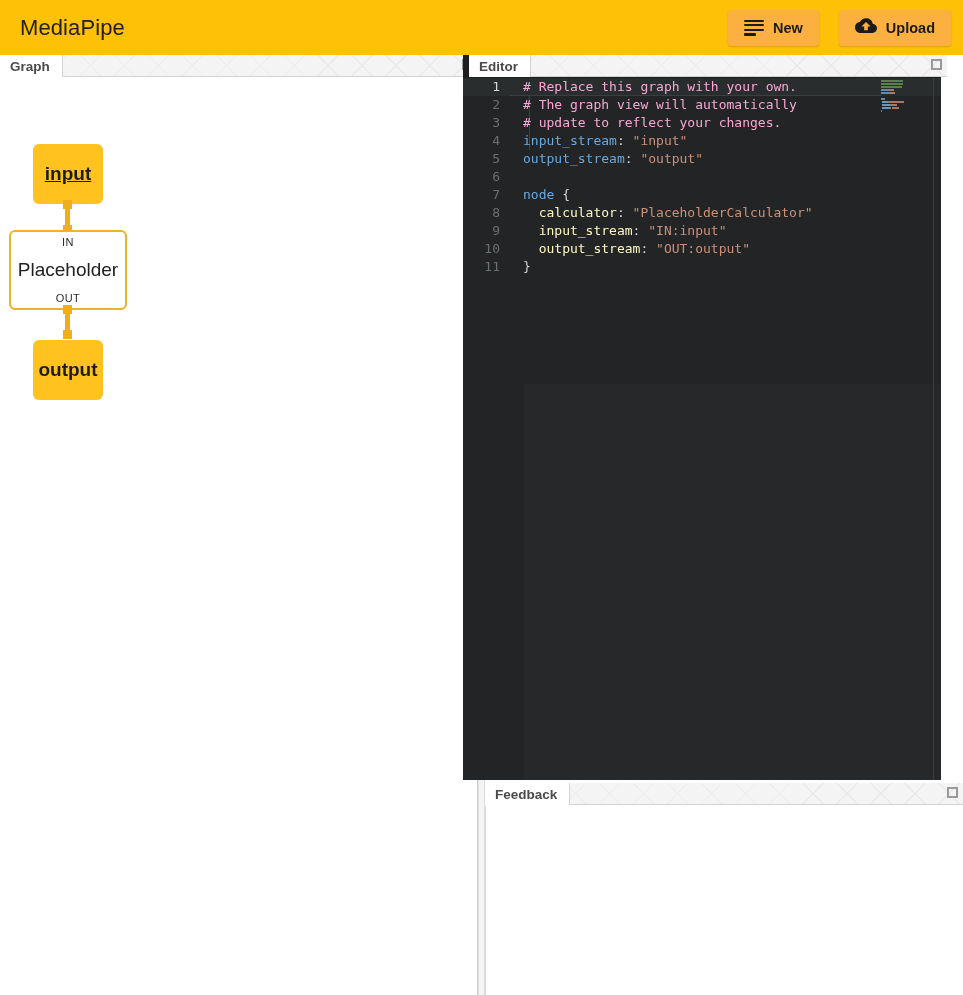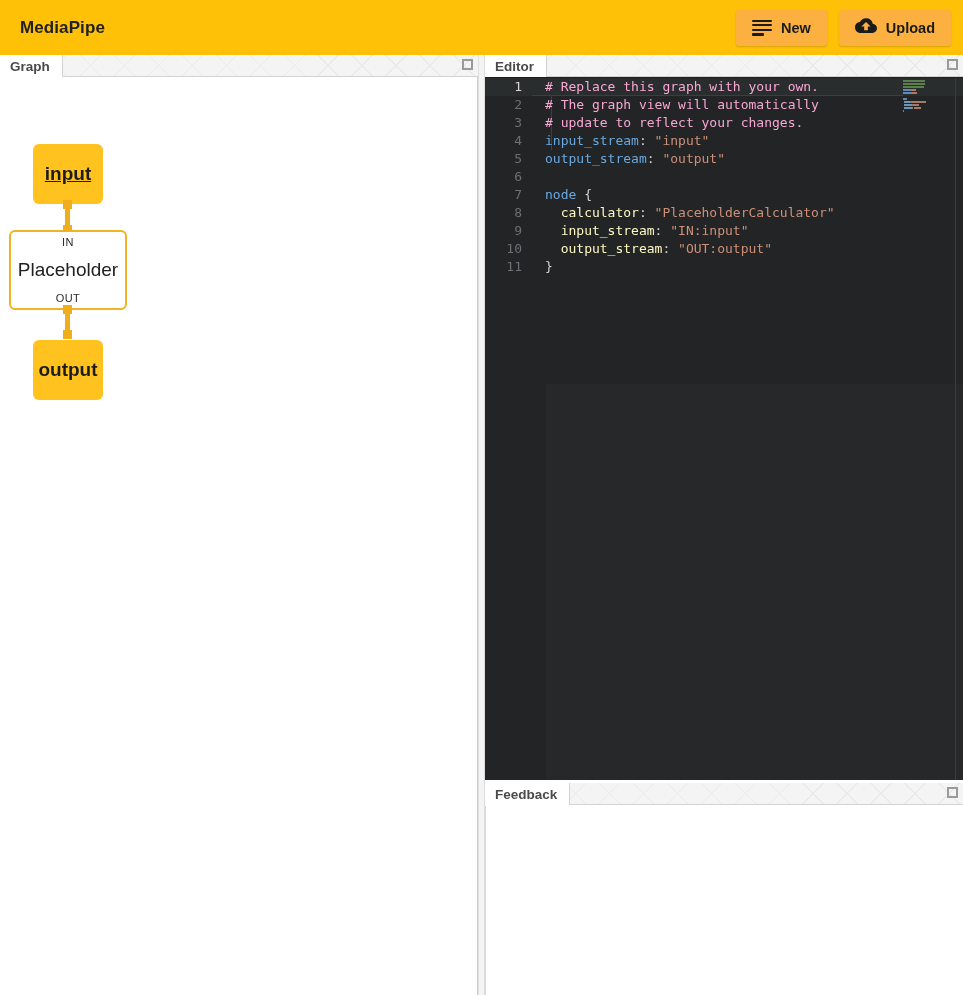--- a/index.html
+++ b/index.html
@@ -13,24 +13,24 @@
   
   #app-header {
     position: absolute; top: 0; left: 0;
     width: 963px; height: 55px;
     background: #ffc107;
     display: flex; align-items: center;
     justify-content: space-between;
     padding: 0 12px 0 20px;
   }
   #app-title {
-    font-size: 17px; font-weight: bold;
+    font-size: 22px; font-weight: normal;
     color: #212121; letter-spacing: .1px;
   }
-  #header-actions { display: flex; gap: 12px; align-items: center; }
+  #header-actions { display: flex; gap: 20px; align-items: center; }
   .hdr-btn {
     display: flex; align-items: center; gap: 9px;
     height: 36px; padding: 0 16px;
     background: #fcb040;
     border: none; border-radius: 3px;
     color: #1b1b1b; font-size: 14.5px; font-weight: bold;
     font-family: "Liberation Sans", sans-serif;
     cursor: pointer;
     box-shadow: 0 1px 2px rgba(0,0,0,.16);
   }
@@ -122,23 +122,24 @@
     background: #f0ad1c;
   }
   .edge {
     position: absolute;
     width: 5px;
     background: #f0ad1c;
   }
 
   
   #editor-panel {
-    position: absolute; left: 485px; top: 55px;
+    position: absolute; left: 463px; top: 55px;
     width: 478px; height: 725px;
     background: #1e1e1e;
+    padding-left: 6px;
   }
   #editor-panel > .tabbar { width: 478px; }
   #code-area {
     position: absolute; left: 0; top: 23px;
     width: 478px; height: 702px;
     background: #222425;
     overflow: hidden;
     font-family: "DejaVu Sans Mono", monospace;
     font-size: 13px;
     line-height: 18px;

